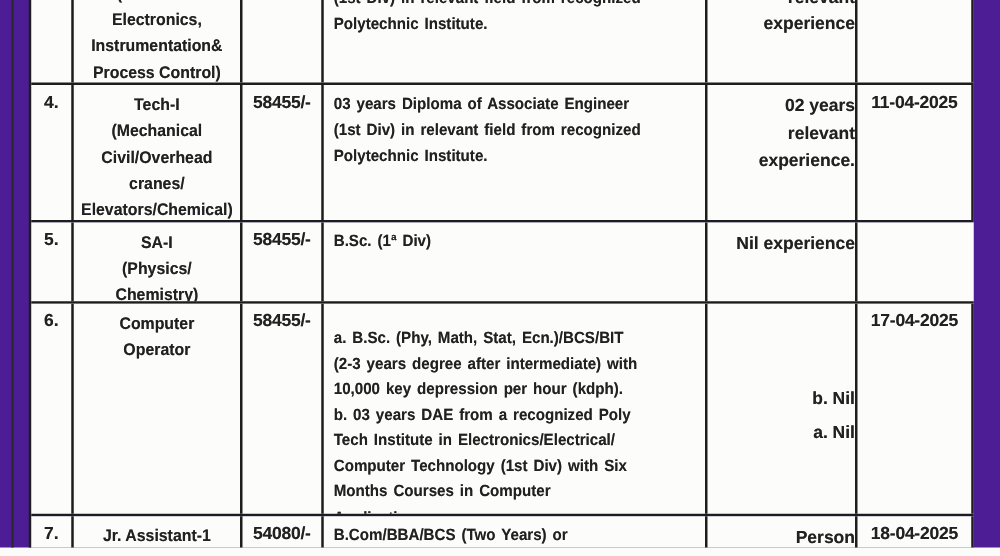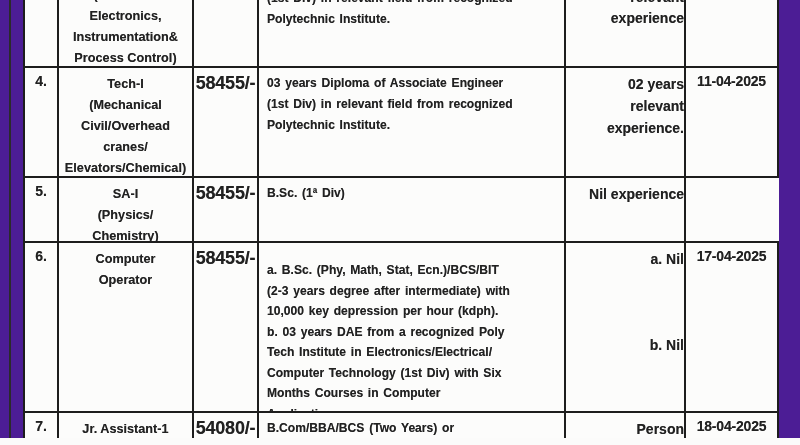--- a/index.html
+++ b/index.html
@@ -13,21 +13,21 @@
   }
   .edge-line { position:absolute; left:9px; top:0; width:2px; height:445px; background:#2b2b2b; }
   .jobs-table { position:absolute; left:23px; top:0; width:756px; border-left:2px solid #1d1d1d; }
   .row { display:flex; border-bottom:2px solid #1d1d1d; background:#fcfcfb; }
   .cell { border-right:2px solid #1d1d1d; overflow:hidden; position:relative; }
   .pre { white-space:pre; display:block; }
 
   .c-sno   { width:34px;  text-align:center; padding-top:5px; font-size:14px; }
   .c-post  { width:135px; text-align:center; padding-top:5px; font-size:13.5px; line-height:21px; }
   .c-post .pre { transform:scaleX(.94); transform-origin:50% 0; }
-  .c-sal   { width:65px;  text-align:center; padding-top:5px; font-size:18px; letter-spacing:-0.2px; }
+  .c-sal   { width:65px;  text-align:center; padding-top:5px; font-size:14px; letter-spacing:-0.2px; }
   .c-qual  { width:307px; padding:4px 3px 0 8px; font-size:13px; line-height:21px; }
   .c-qual .pre { transform:scaleX(.93); transform-origin:0 0; word-spacing:1.5px; }
   .c-exp   { width:120px; text-align:right; padding-top:5px; font-size:14px; line-height:22px; }
   .c-date  { width:93px;  text-align:center; padding-top:5px; font-size:14px; letter-spacing:-0.2px; }
 
   .r3 { height:68px; }
   .r4 { height:110px; }
   .r5 { height:65px; }
   .r6 { height:170px; }
   .r7 { height:77px; }
@@ -143,22 +143,22 @@
           <span class="pre">a. B.Sc. (Phy, Math, Stat, Ecn.)/BCS/BIT
 (2-3 years degree after intermediate) with
 10,000 key depression per hour (kdph).
 b. 03 years DAE from a recognized Poly
 Tech Institute in Electronics/Electrical/
 Computer Technology (1st Div) with Six
 Months Courses in Computer
 Applications.</span>
         </div>
       <div class="cell c-exp">
+        <span class="pre exp-b">b. Nil</span>
         <span class="pre exp-a">a. Nil</span>
-        <span class="pre exp-b">b. Nil</span>
       </div>
       <div class="cell c-date">
           <span class="pre">17-04-2025</span>
         </div>
     </div>
 
     <div class="row r7">
       <div class="cell c-sno">
           <span class="pre">7.</span>
         </div>

